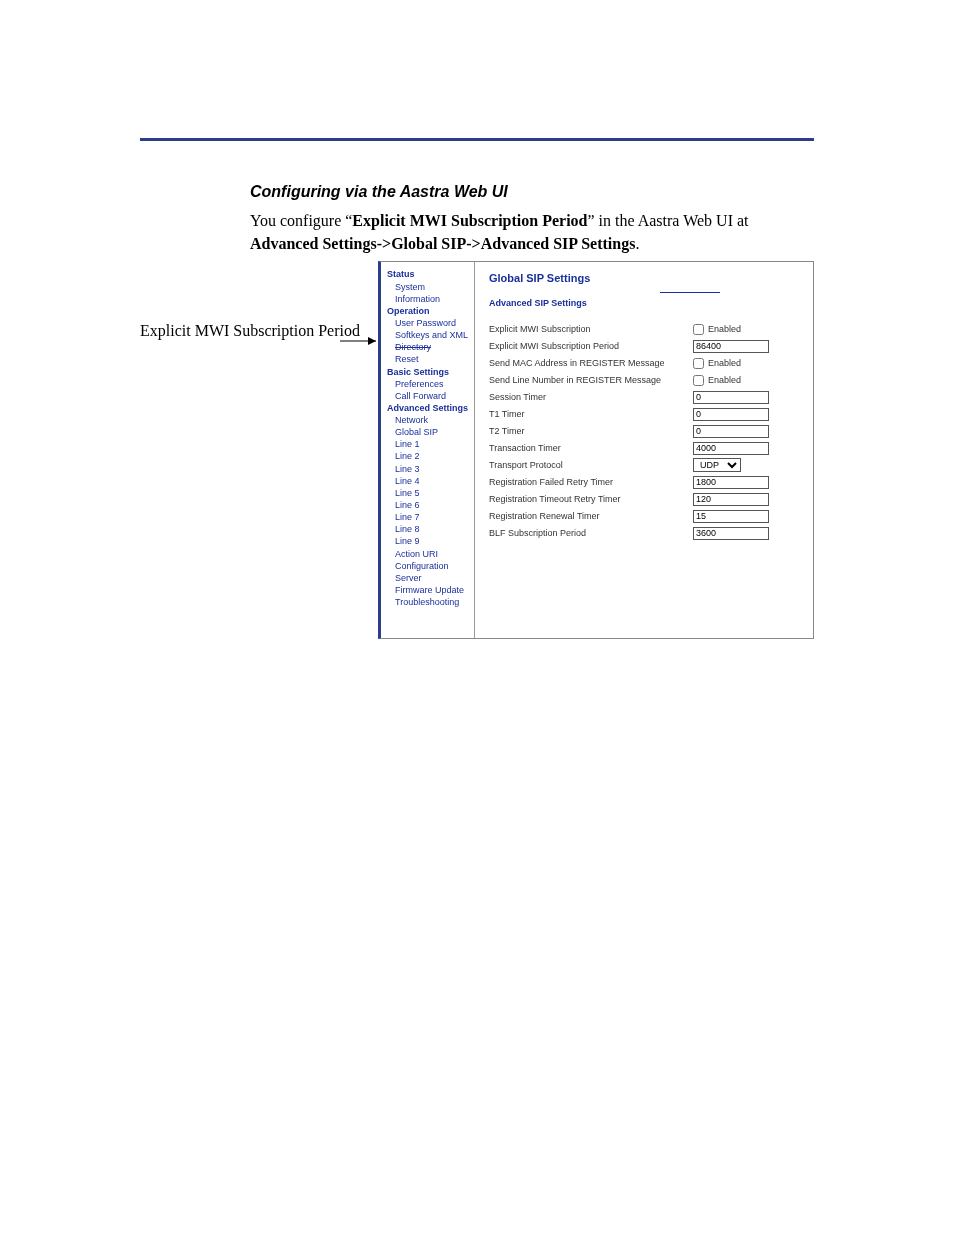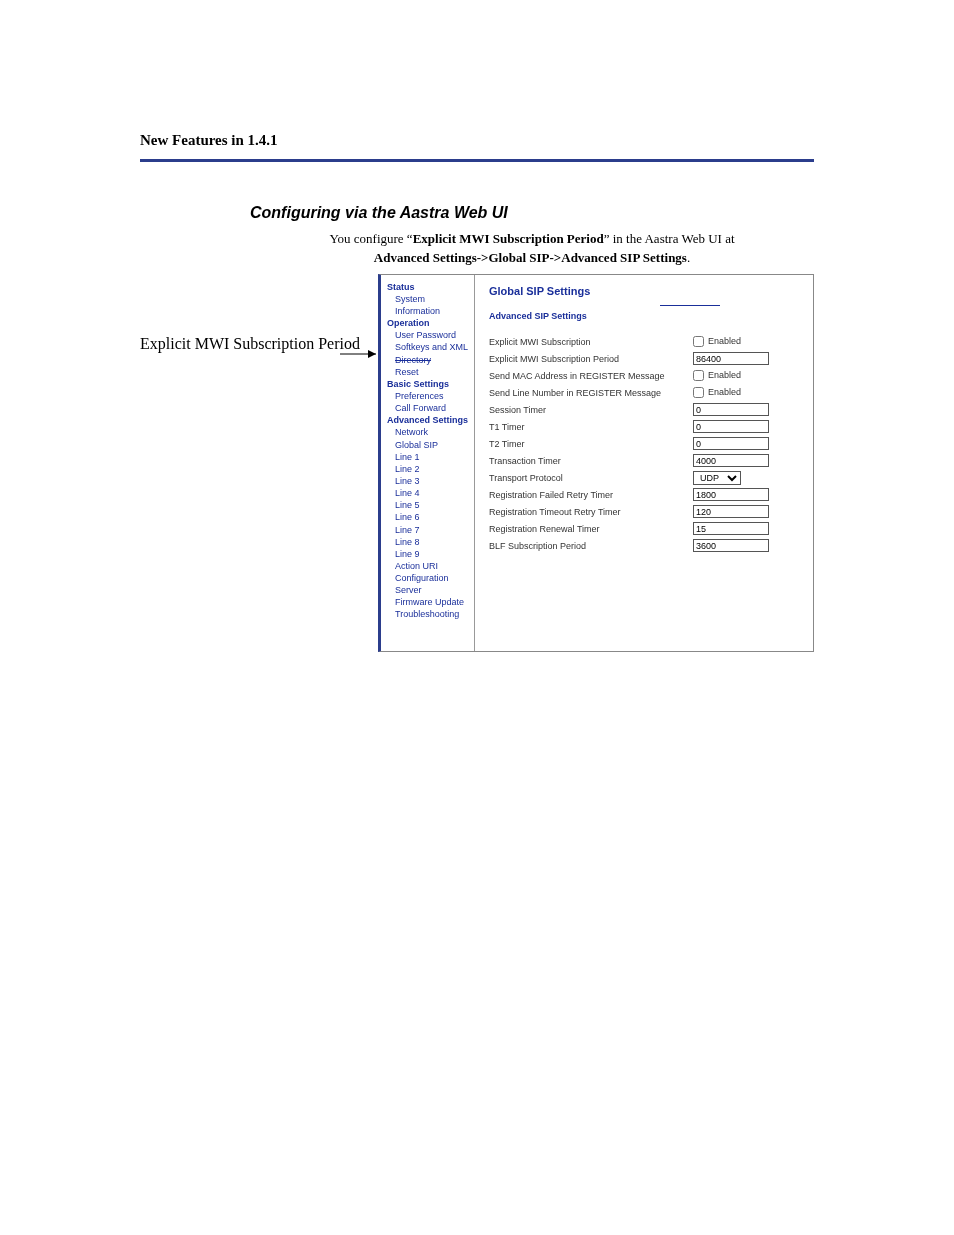--- a/index.html
+++ b/index.html
@@ -29,24 +29,23 @@
   }
   .section-title {
     font-family: Arial, Helvetica, sans-serif;
     font-weight: bold;
     font-style: italic;
     font-size: 16px;
     margin-left: 110px;
     margin-bottom: 8px;
   }
   .body-text {
-    font-size: 13px;
+    font-size: 16px;
     margin-left: 110px;
     line-height: 1.45;
-    text-align: center;
   }
   .body-text .bold { font-weight: bold; }
   .figure-row {
     display: flex;
     align-items: flex-start;
     margin-top: 6px;
   }
   .callout-col {
     width: 238px;
     flex: 0 0 238px;
@@ -151,21 +150,20 @@
     display: flex;
     justify-content: space-between;
     font-size: 15px;
   }
 </style>
 </head>
 <body>
 
 <div class="page">
   <div class="header-top">
-    <div class="bold">New Features in 1.4.1</div>
   </div>
   <hr class="top-rule">
 
   <div class="section-title">Configuring via the Aastra Web UI</div>
   <div class="body-text">
     <span>You configure “</span><span class="bold">Explicit MWI Subscription Period</span><span>” in the Aastra Web UI at </span><br>
     <span class="bold">Advanced Settings-&gt;Global SIP-&gt;Advanced SIP Settings</span><span>.</span>
   </div>
 
   <div class="figure-row">

